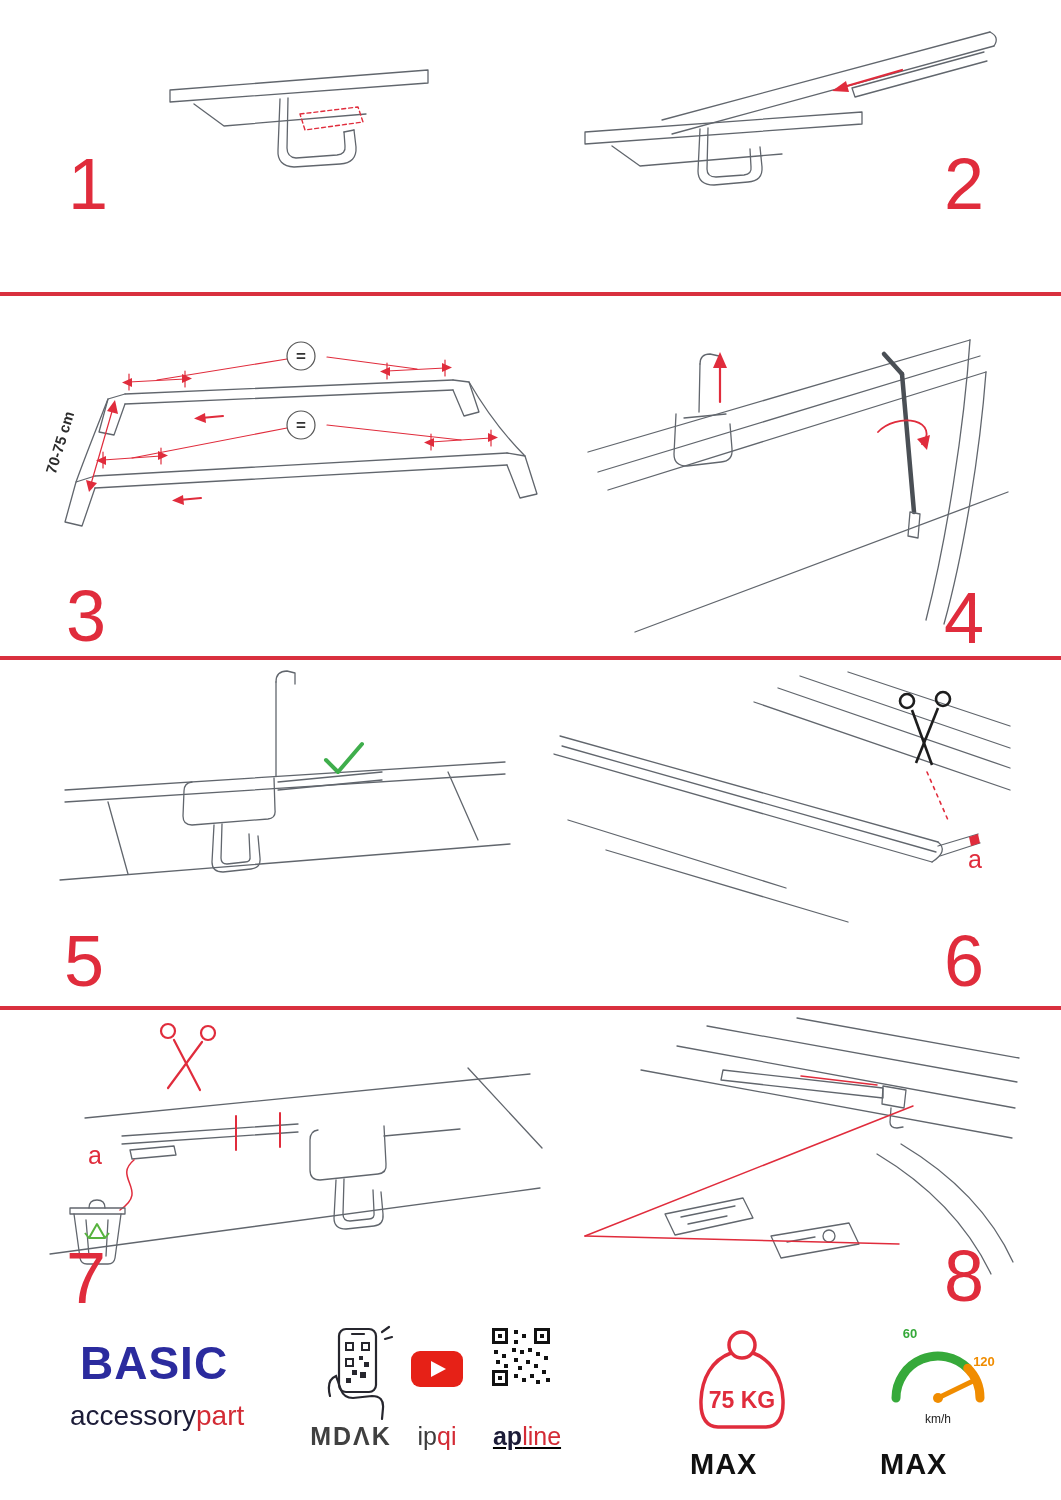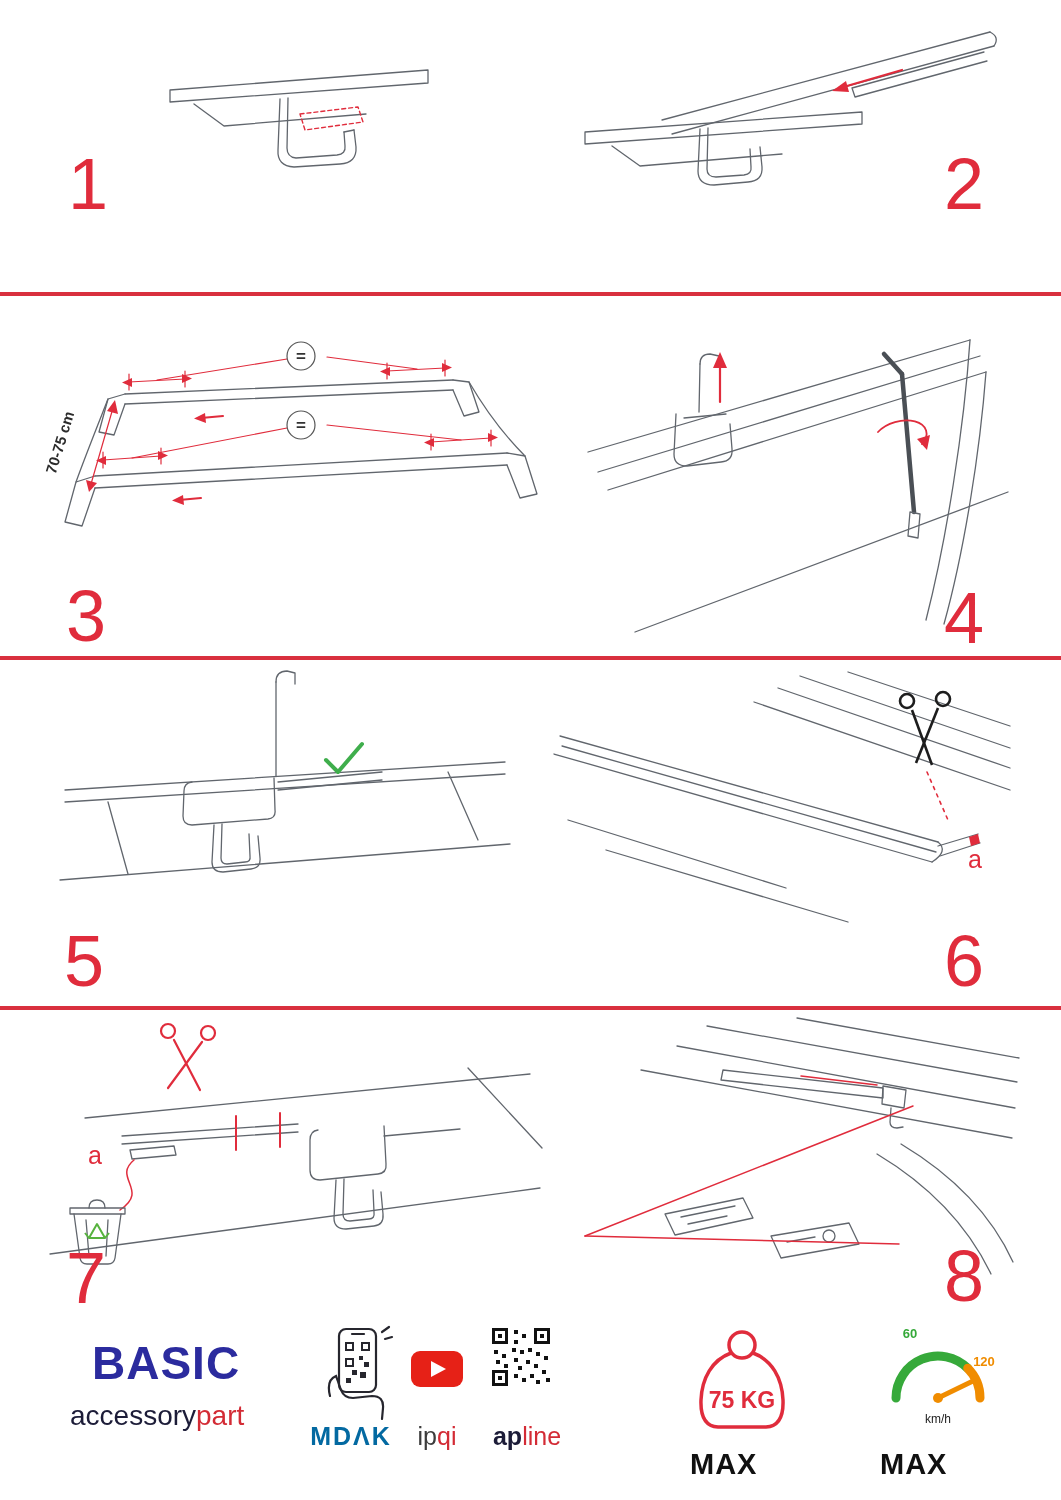--- a/index.html
+++ b/index.html
@@ -5,27 +5,27 @@
   * { margin:0; padding:0; box-sizing:border-box; }
   html,body { background:#ffffff; font-family:"Liberation Sans", sans-serif; }
   .page { position:relative; width:1061px; height:1500px; background:#fff; overflow:hidden; }
   .sep { position:absolute; left:0; width:1061px; height:4px; background:#d9303e; }
   .step-num { position:absolute; font-size:72px; line-height:1; color:#e02c3c; font-weight:400; }
   .illus { position:absolute; }
   .ln { stroke:#61666d; stroke-width:1.3; fill:none; stroke-linecap:round; stroke-linejoin:round; }
   .rd { stroke:#e02c3c; fill:none; stroke-linecap:round; stroke-linejoin:round; }
   .rf { fill:#e02c3c; stroke:none; }
   svg text { font-family:"Liberation Sans", sans-serif; }
-  .brand-basic { position:absolute; left:92px; top:1336px; font-size:46px; font-weight:bold; color:#2b2b9e; letter-spacing:1px; }
+  .brand-basic { position:absolute; left:80px; top:1336px; font-size:46px; font-weight:bold; color:#2b2b9e; letter-spacing:1px; }
   .brand-sub { position:absolute; left:70px; top:1400px; font-size:28px; font-weight:normal; }
   .dk { color:#1c1c38; } .rdtxt { color:#d32b35; } .gy { color:#3c3c3c; }
   .logo-word { position:absolute; font-size:25px; text-align:center; }
-  .mdak { left:296px; top:1422px; width:110px; font-weight:bold; letter-spacing:2px; color:#0369a1; }
+  .mdak { left:296px; top:1422px; width:110px; font-weight:bold; letter-spacing:2px; color:#404040; }
   .ipqi { left:403px; top:1422px; width:68px; }
-  .apline { left:482px; top:1422px; width:90px; }
+  .apline { left:482px; top:1422px; width:90px;text-decoration:underline; }
   .max-label { position:absolute; font-size:29px; font-weight:600; color:#111; text-align:left; letter-spacing:1px; }
 </style>
 </head>
 <body>
 
 <div class="page">
 
   <svg class="illus" style="left:160px;top:50px" width="280" height="195" viewBox="0 0 280 195">
     <g class="ln">
       <path d="M10,40 L268,20 L268,33 L10,52 Z"></path>

